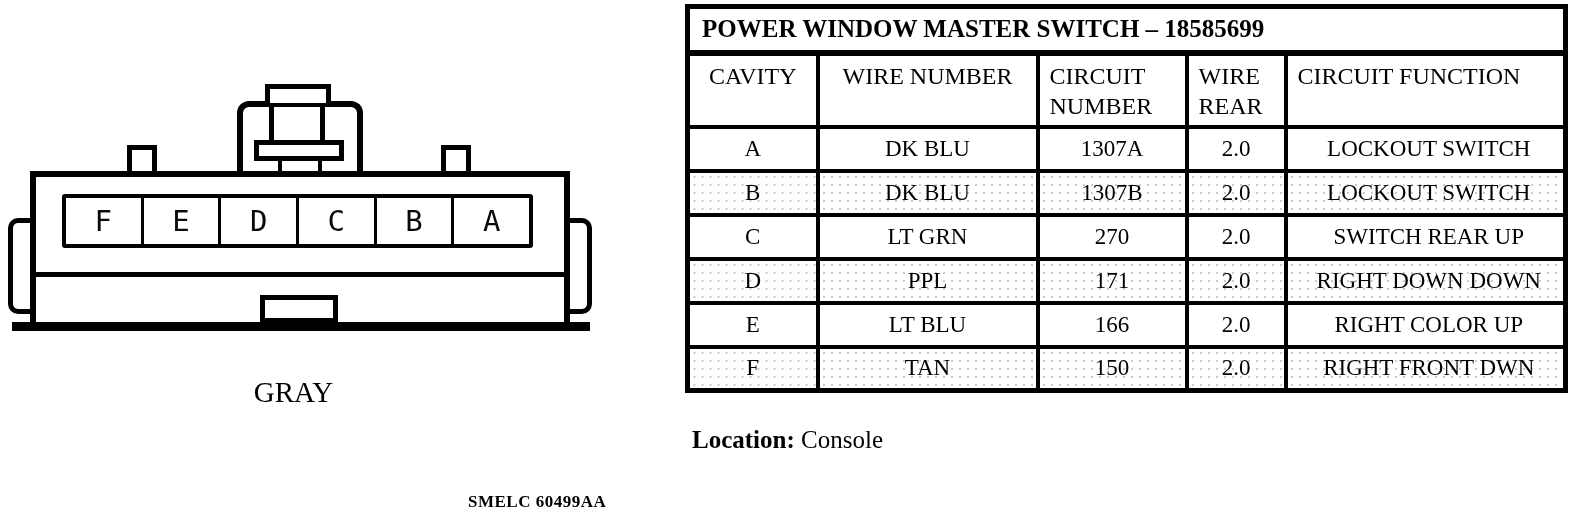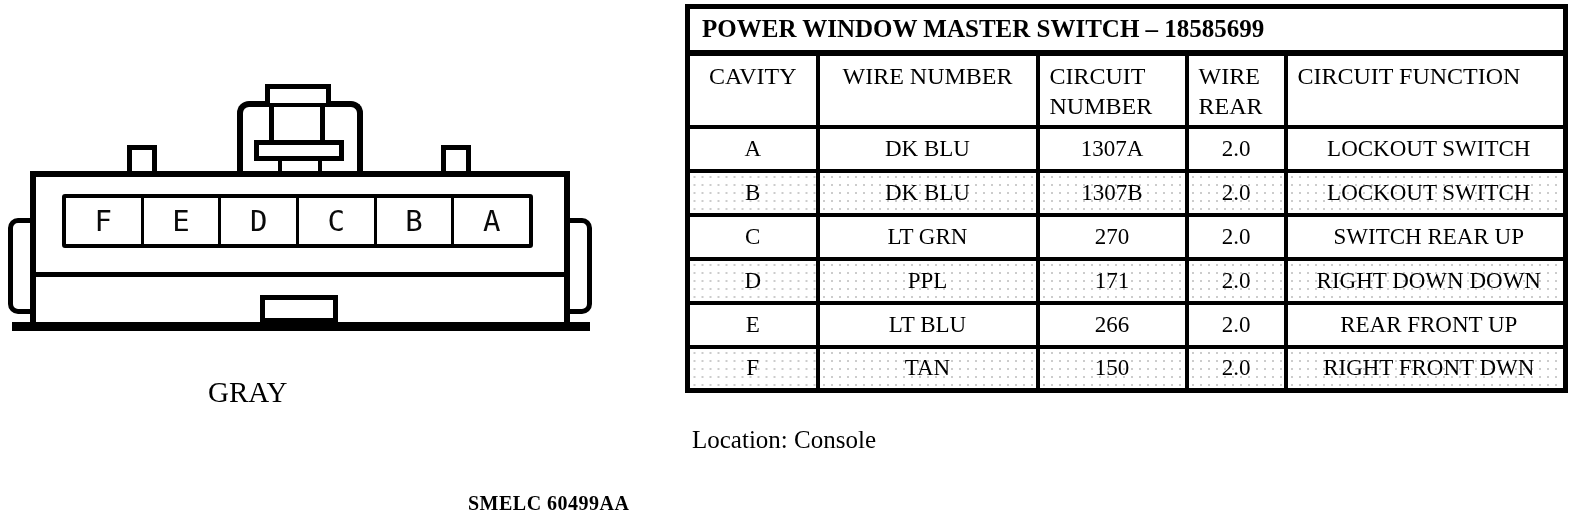--- a/index.html
+++ b/index.html
@@ -50,22 +50,22 @@
     display: flex; align-items: center; justify-content: center;
     font-family: "DejaVu Sans Mono", monospace;
     font-size: 29px; line-height: 1; color: #0a0a0a;
   }
   .cavity-cell:last-child { border-right: none; }
 
   .conn-inner-line { left: 36px; top: 272px; width: 528px; height: 5px; background: #000; z-index: 4; }
   .conn-slot { left: 260px; top: 295px; width: 78px; height: 28px; border: 5px solid #000; background: #fff; z-index: 4; }
 
   .conn-caption {
-    position: absolute; left: 208px; top: 376px; width: 155px;
-    font-size: 29px; line-height: 32px;
+    position: absolute; left: 216px; top: 376px; width: 155px;
+    text-align: center; font-size: 29px; line-height: 32px;
     font-family: "Liberation Serif", serif;
   }
 
   
   table.pinout {
     position: absolute; left: 685px; top: 4px;
     width: 878px; border-collapse: collapse; table-layout: fixed;
     border: 5px solid #000;
     font-family: "Liberation Serif", serif;
   }
@@ -91,22 +91,22 @@
   tr.data-row td { height: 44px; font-size: 23px; text-align: center; vertical-align: middle; }
   tr.data-row td.fn { text-align: center; padding-left: 8px; white-space: nowrap; }
 
   tr.speckle td {
     background-image: radial-gradient(rgba(0,0,0,0.20) 1px, transparent 1.4px);
     background-size: 8px 8px;
   }
 
   
   .location-line { position: absolute; left: 692px; top: 426px; font-size: 25px; }
-  .location-line .loc-label { font-weight: normal; margin-top: 22px; }
-  .doc-code { position: absolute; left: 468px; top: 492px; font-size: 20px; font-weight: bold; letter-spacing: 0.5px; }
+  .location-line .loc-label { font-weight: bold; margin-top: 22px; }
+  .doc-code { position: absolute; left: 468px; top: 492px; font-size: 17px; font-weight: bold; letter-spacing: 0.5px; }
 </style>
 </head>
 <body>
 
 <div class="stage">
 
   <div class="connector">
     <div class="conn-abs conn-flange"></div>
     <div class="conn-abs conn-ear conn-ear-left"></div>
     <div class="conn-abs conn-ear conn-ear-right"></div>
@@ -180,23 +180,23 @@
     <tr class="data-row speckle">
       <td>D</td>
       <td>PPL</td>
       <td>171</td>
       <td>2.0</td>
       <td class="fn">RIGHT DOWN DOWN</td>
     </tr>
     <tr class="data-row">
       <td>E</td>
       <td>LT BLU</td>
-      <td>266</td>
-      <td>2.0</td>
-      <td class="fn">REAR FRONT UP</td>
+      <td>166</td>
+      <td>2.0</td>
+      <td class="fn">RIGHT COLOR UP</td>
     </tr>
     <tr class="data-row speckle">
       <td>F</td>
       <td>TAN</td>
       <td>150</td>
       <td>2.0</td>
       <td class="fn">RIGHT FRONT DWN</td>
     </tr>
   </tbody>
     </table>

